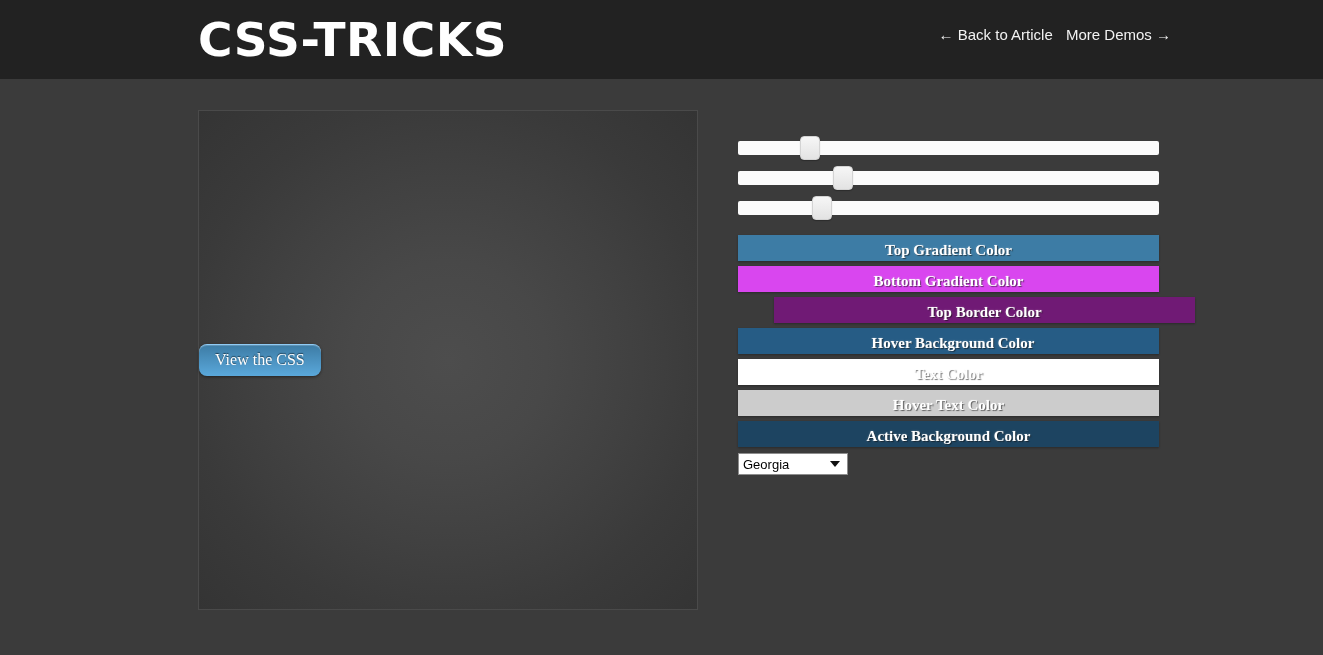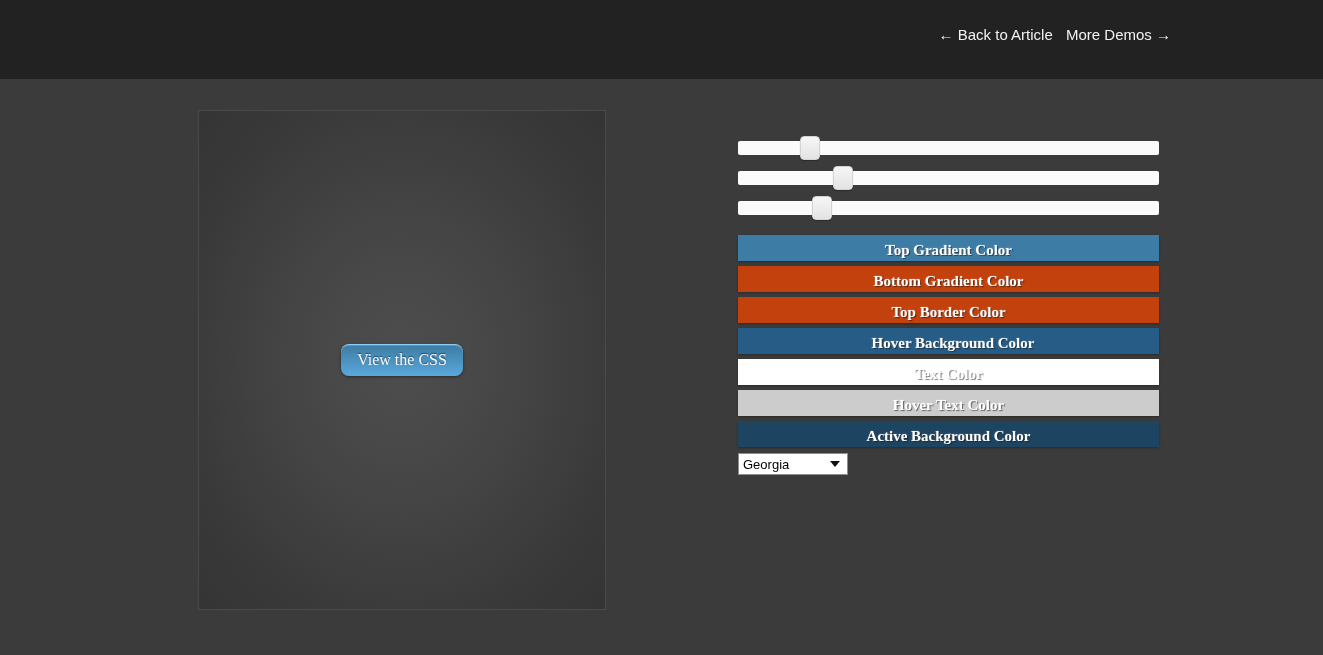--- a/index.html
+++ b/index.html
@@ -56,27 +56,27 @@
     position: relative;
     width: 100%;
     height: 576px;
   }
 
   
   #preview-panel {
     position: absolute;
     left: 198px;
     top: 31px;
-    width: 408px;
+    width: 500px;
     height: 500px;
     border: 1px solid #4a4a4a;
     background: radial-gradient(ellipse at 50% 50%, #4d4d4d 0%, #484848 28%, #414141 52%, #3a3a3a 74%, #343434 100%);
     display: flex;
     align-items: center;
-    justify-content: center;
+    justify-content: flex-start;
   }
   #preview-button {
     display: inline-block;
     padding: 7px 16px 8px 16px;
     border: 0;
     border-top: 1px solid #8fcbf5;
     border-radius: 8px;
     background: linear-gradient(to bottom, #3d7ca5 0%, #4a94c4 48%, #5aa8db 100%);
     color: #ffffff;
     font-family: "Liberation Serif", "DejaVu Serif", serif;
@@ -179,20 +179,21 @@
     border-left: 5px solid transparent;
     border-right: 5px solid transparent;
     border-top: 6px solid #111111;
     pointer-events: none;
   }
 </style>
 </head>
 <body>
 
 <header id="site-header">
+  <div id="logo">CSS-TRICKS</div>
   <nav id="header-nav">
     <a href="#">← Back to Article</a>
     <a href="#">More Demos →</a>
   </nav>
 </header>
 
 <div id="main">
 
   <section id="preview-panel">
     <button id="preview-button" style="border-top-color: rgb(143, 203, 245); background: linear-gradient(rgb(61, 124, 165) 0%, rgb(90, 168, 219) 100%);">View the CSS</button>
@@ -210,22 +211,22 @@
         <div class="slider-thumb" style="left: 25%;"></div>
       </div>
       <div class="slider-row">
         <div class="slider-track"></div>
         <div class="slider-thumb" style="left: 20%;"></div>
       </div>
     </div>
 
     <div id="swatches">
       <button class="swatch" style="background: rgb(61, 124, 165); color: rgb(255, 255, 255);">Top Gradient Color</button>
-      <button class="swatch" style="background: #c2410c; color: rgb(255, 255, 255); text-align: center;">Bottom Gradient Color</button>
-      <button class="swatch" style="background: #c2410c; color: rgb(255, 255, 255);">Top Border Color</button>
+      <button class="swatch" style="background: #d946ef; color: rgb(255, 255, 255); text-align: center;">Bottom Gradient Color</button>
+      <button class="swatch" style="background: #701a75; color: rgb(255, 255, 255); margin-left: 36px;">Top Border Color</button>
       <button class="swatch" style="background: rgb(38, 92, 133); color: rgb(255, 255, 255); padding-left: 9px;">Hover Background Color</button>
       <button class="swatch" style="background: rgb(255, 255, 255); color: rgb(255, 255, 255);">Text Color</button>
       <button class="swatch" style="background: rgb(204, 204, 204); color: rgb(255, 255, 255);">Hover Text Color</button>
       <button class="swatch" style="background: rgb(29, 68, 97); color: rgb(255, 255, 255);">Active Background Color</button>
     </div>
 
     <div id="font-select-row">
       <span id="font-select-wrap">
         <select id="font-select"><option value="Georgia">Georgia</option><option value="Helvetica">Helvetica</option><option value="Arial">Arial</option><option value="Verdana">Verdana</option><option value="Times New Roman">Times New Roman</option><option value="Courier New">Courier New</option></select>
         <span id="font-select-arrow"></span>

